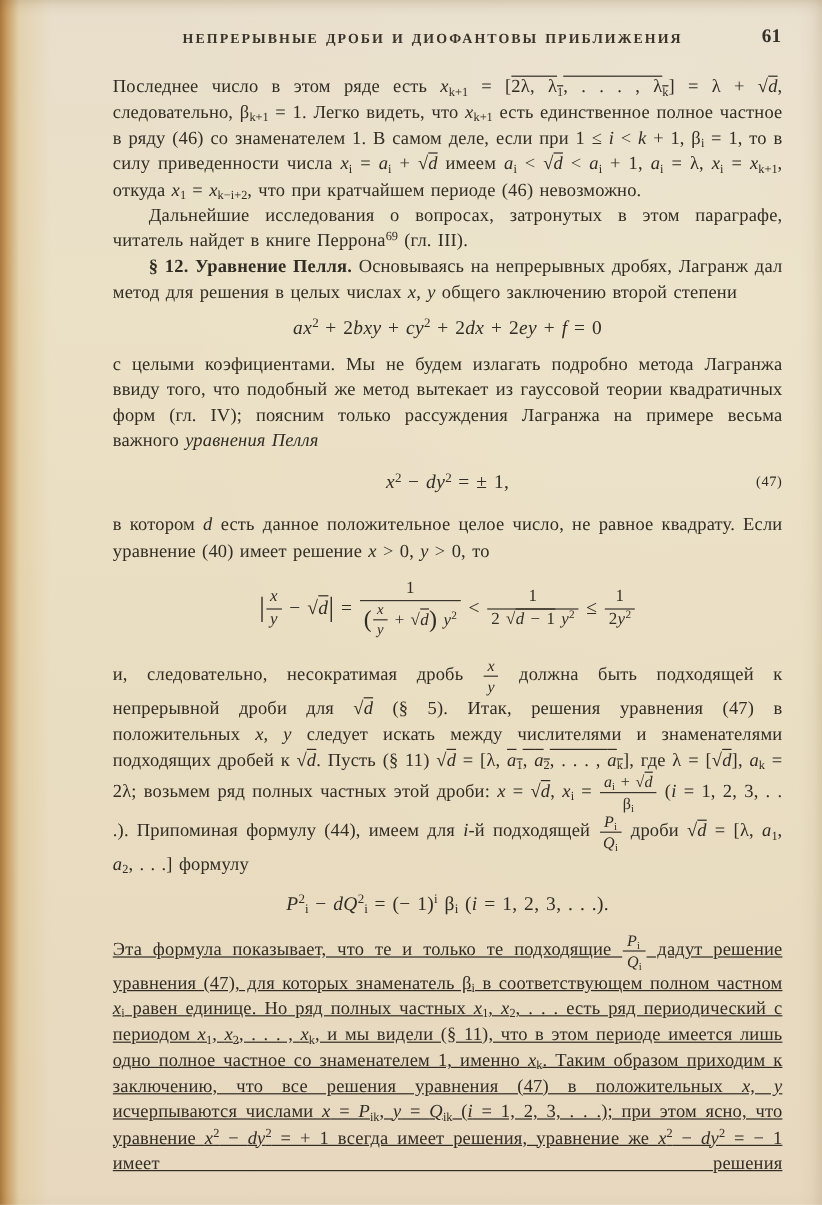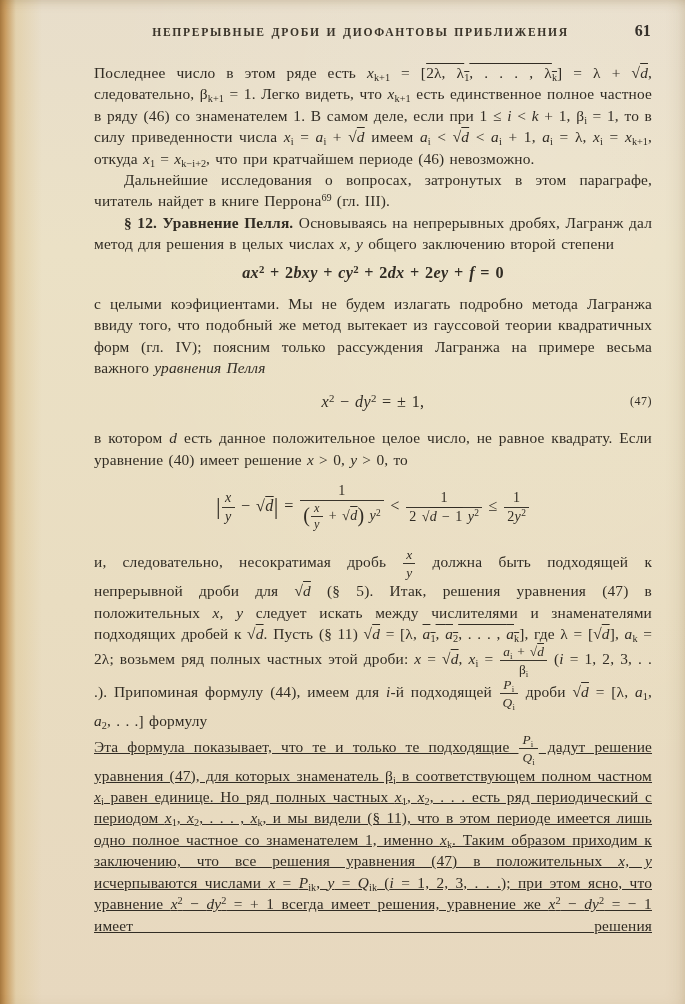--- a/index.html
+++ b/index.html
@@ -44,21 +44,21 @@
     display:inline-block;vertical-align:middle;text-align:center;
     font-size:87%;line-height:1.12;
     margin:0 1px;
   }
   .frac > .num{display:block;border-bottom:1px solid #3a352c;padding:0 3px 1px;}
   .frac > .den{display:block;padding:1px 3px 0;}
   .formula{
     text-align:center;font-size:16.2px;letter-spacing:.3px;
     margin:9px 0 10px;
   }
-  .formula.f-quadratic{margin:8px 0 9px;font-weight:bold;}
+  .formula.f-quadratic{margin:8px 0 9px;}
   .formula.f-pell{position:relative;margin:13px 0 14px;}
   .formula.f-ineq{margin:13px 0 15px;}
   .formula.f-pq{margin:11px 0 12px;}
   .eq-number{
     position:absolute;right:0;top:50%;transform:translateY(-50%);
     font-size:12px;letter-spacing:.5px;
   }
 </style>
 </head>
 <body>
@@ -85,17 +85,18 @@
       <span class="formula-body"><i>x</i><sup>2</sup><span> − </span><i>dy</i><sup>2</sup><span> = ± 1,</span></span>
       <span class="eq-number">(47)</span>
     </div>
 
     <p class="body-p"><span>в котором </span><i>d</i><span> есть данное положительное целое число, не равное квадрату. Если уравнение (40) имеет решение </span><i>x</i><span> &gt; 0, </span><i>y</i><span> &gt; 0, то</span></p>
 
     <div class="formula f-ineq"><span class="big">|</span><span class="frac"><span class="num"><i>x</i></span><span class="den"><i>y</i></span></span><span> − √</span><span class="over"><i>d</i></span><span class="big">|</span><span> = </span><span class="frac"><span class="num"><span>1</span></span><span class="den"><span class="big">(</span><span class="frac"><span class="num"><i>x</i></span><span class="den"><i>y</i></span></span><span> + √</span><span class="over"><i>d</i></span><span class="big">)</span><span> </span><i>y</i><sup>2</sup></span></span><span> &lt; </span><span class="frac"><span class="num"><span>1</span></span><span class="den"><span>2 √</span><span class="over"><i>d</i><span> − 1</span></span><span> </span><i>y</i><sup>2</sup></span></span><span> ≤ </span><span class="frac"><span class="num"><span>1</span></span><span class="den"><span>2</span><i>y</i><sup>2</sup></span></span></div>
 
     <p class="body-p"><span>и, следовательно, несократимая дробь </span><span class="frac"><span class="num"><i>x</i></span><span class="den"><i>y</i></span></span><span> должна быть подходящей к непрерывной дроби для √</span><span class="over"><i>d</i></span><span> (§ 5). Итак, решения уравнения (47) в положительных </span><i>x, y</i><span> следует искать между числителями и знаменателями подходящих дробей к √</span><span class="over"><i>d</i></span><span>. Пусть (§ 11) √</span><span class="over"><i>d</i></span><span> = [λ, </span><span class="over"><i>a</i><sub>1</sub><span>, </span><i>a</i><sub>2</sub><span>, . . . , </span><i>a</i><sub>k</sub></span><span>], где λ = [√</span><span class="over"><i>d</i></span><span>], </span><i>a</i><sub>k</sub><span> = 2λ; возьмем ряд полных частных этой дроби: </span><i>x</i><span> = √</span><span class="over"><i>d</i></span><span>, </span><i>x</i><sub>i</sub><span> = </span><span class="frac"><span class="num"><i>a</i><sub>i</sub><span> + √</span><span class="over"><i>d</i></span></span><span class="den"><span>β</span><sub>i</sub></span></span><span> (</span><i>i</i><span> = 1, 2, 3, . . .). Припоминая формулу (44), имеем для </span><i>i</i><span>-й подходящей </span><span class="frac"><span class="num"><i>P</i><sub>i</sub></span><span class="den"><i>Q</i><sub>i</sub></span></span><span> дроби √</span><span class="over"><i>d</i></span><span> = [λ, </span><i>a</i><sub>1</sub><span>, </span><i>a</i><sub>2</sub><span>, . . .] формулу</span></p>
 
+    <div class="formula f-pq"><i>P</i><sup>2</sup><sub>i</sub><span> − </span><i>dQ</i><sup>2</sup><sub>i</sub><span> = (− 1)</span><sup>i</sup><span> β</span><sub>i</sub><span>   (</span><i>i</i><span> = 1, 2, 3, . . .).</span></div>
 
     <p class="body-p last"><span>Эта формула показывает, что те и только те подходящие </span><span class="frac"><span class="num"><i>P</i><sub>i</sub></span><span class="den"><i>Q</i><sub>i</sub></span></span><span> дадут решение уравнения (47), для которых знаменатель β</span><sub>i</sub><span> в соответствующем полном частном </span><i>x</i><sub>i</sub><span> равен единице. Но ряд полных частных </span><i>x</i><sub>1</sub><span>, </span><i>x</i><sub>2</sub><span>, . . . есть ряд периодический с периодом </span><i>x</i><sub>1</sub><span>, </span><i>x</i><sub>2</sub><span>, . . . , </span><i>x</i><sub>k</sub><span>, и мы видели (§ 11), что в этом периоде имеется лишь одно полное частное со знаменателем 1, именно </span><i>x</i><sub>k</sub><span>. Таким образом приходим к заключению, что все решения уравнения (47) в положительных </span><i>x, y</i><span> исчерпываются числами </span><i>x</i><span> = </span><i>P</i><sub>ik</sub><span>, </span><i>y</i><span> = </span><i>Q</i><sub>ik</sub><span> (</span><i>i</i><span> = 1, 2, 3, . . .); при этом ясно, что уравнение </span><i>x</i><sup>2</sup><span> − </span><i>dy</i><sup>2</sup><span> = + 1 всегда имеет решения, уравнение же </span><i>x</i><sup>2</sup><span> − </span><i>dy</i><sup>2</sup><span> = − 1 имеет решения</span></p>
 
   </div>
 </div>
 
 </body></html>

